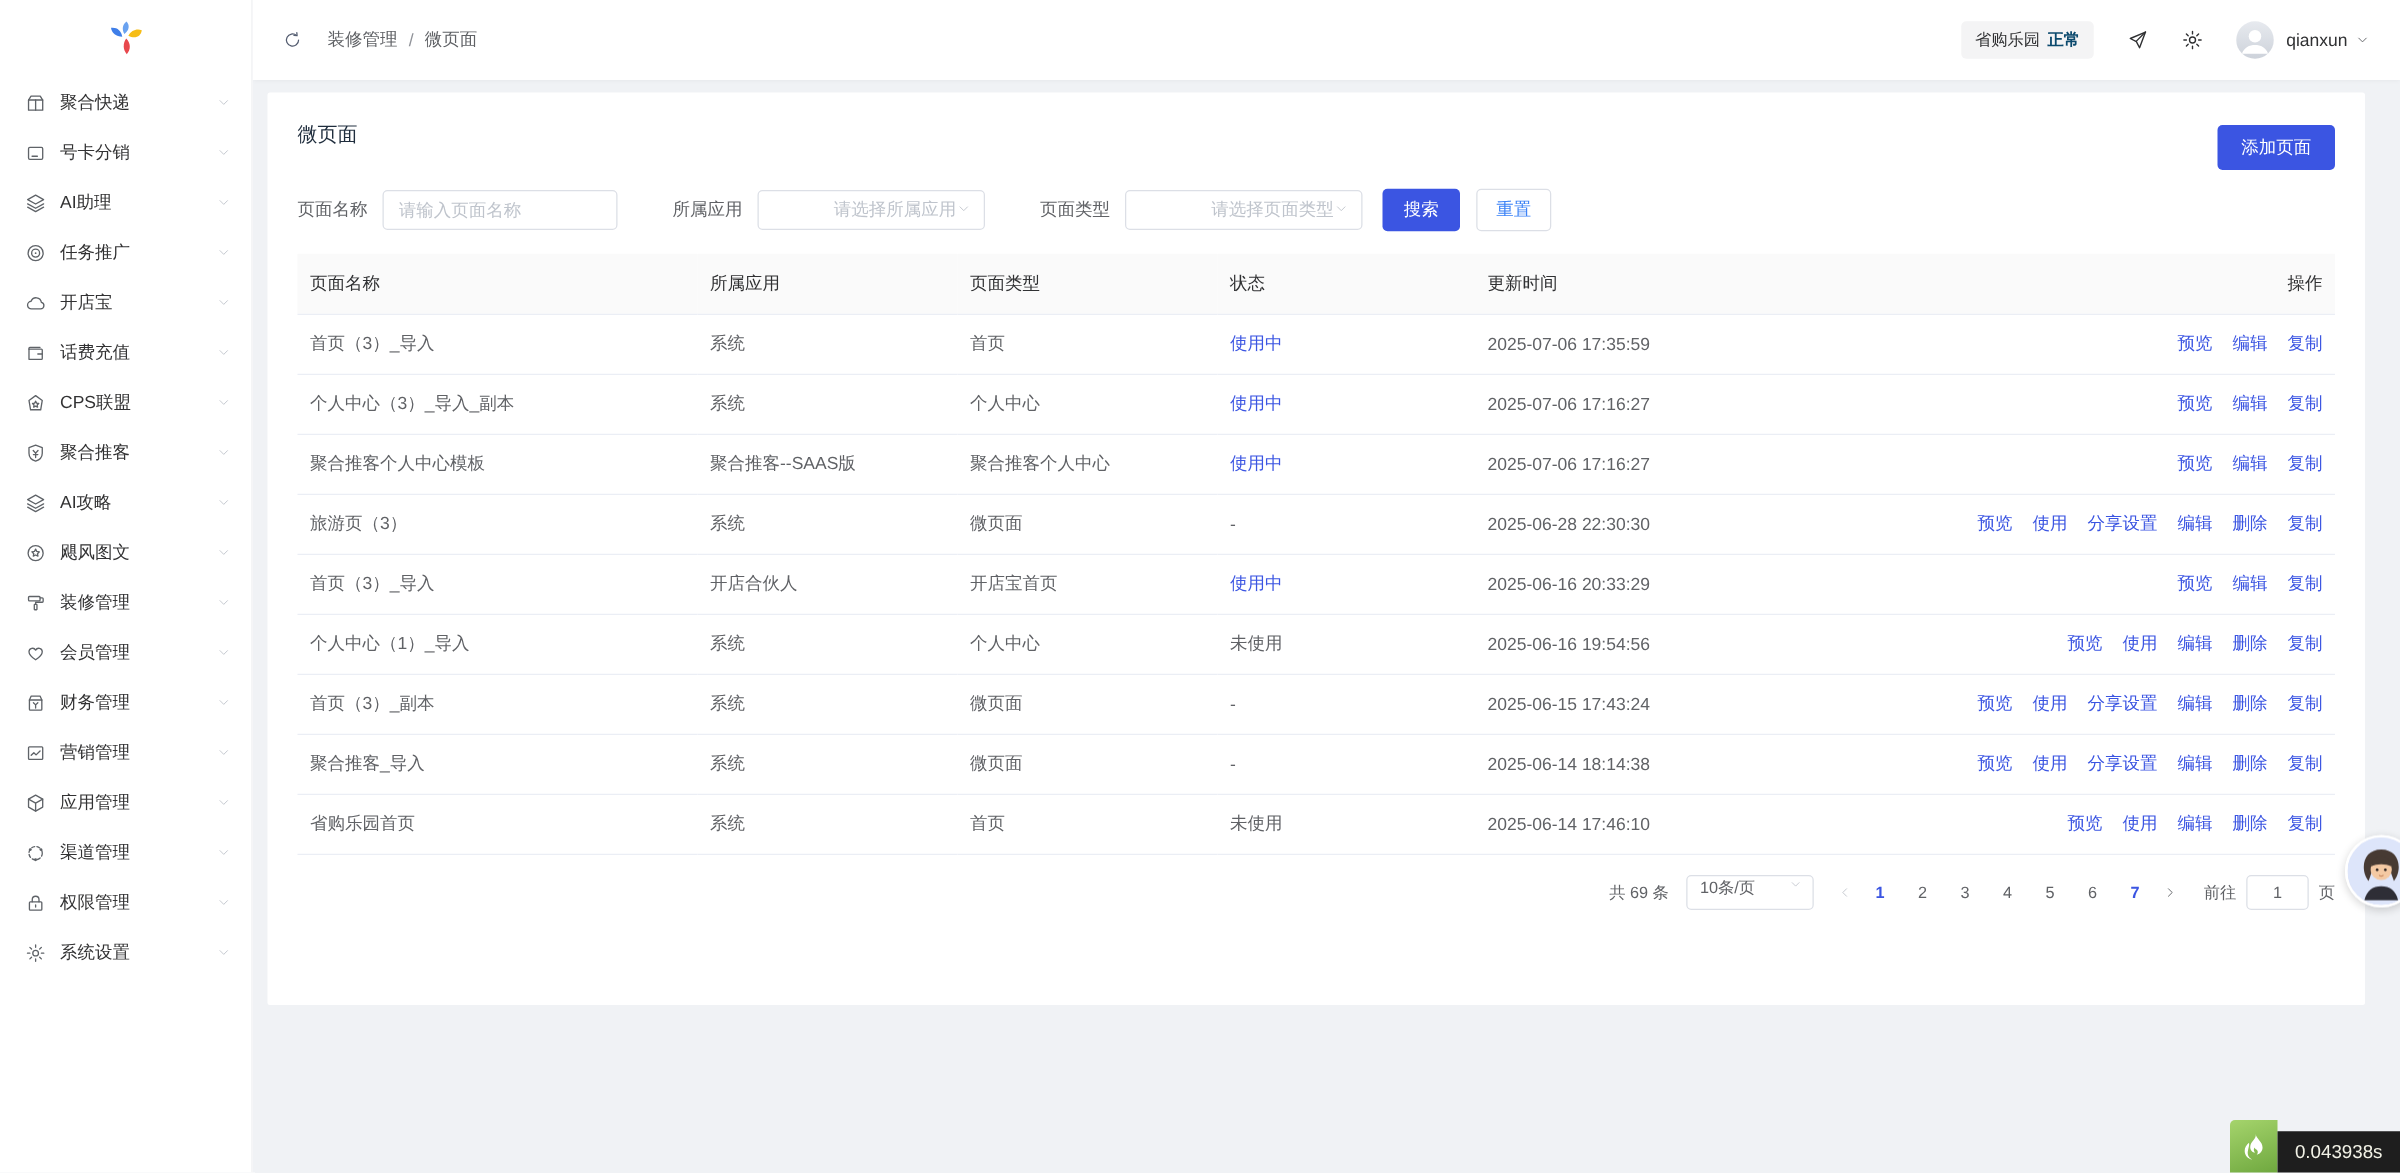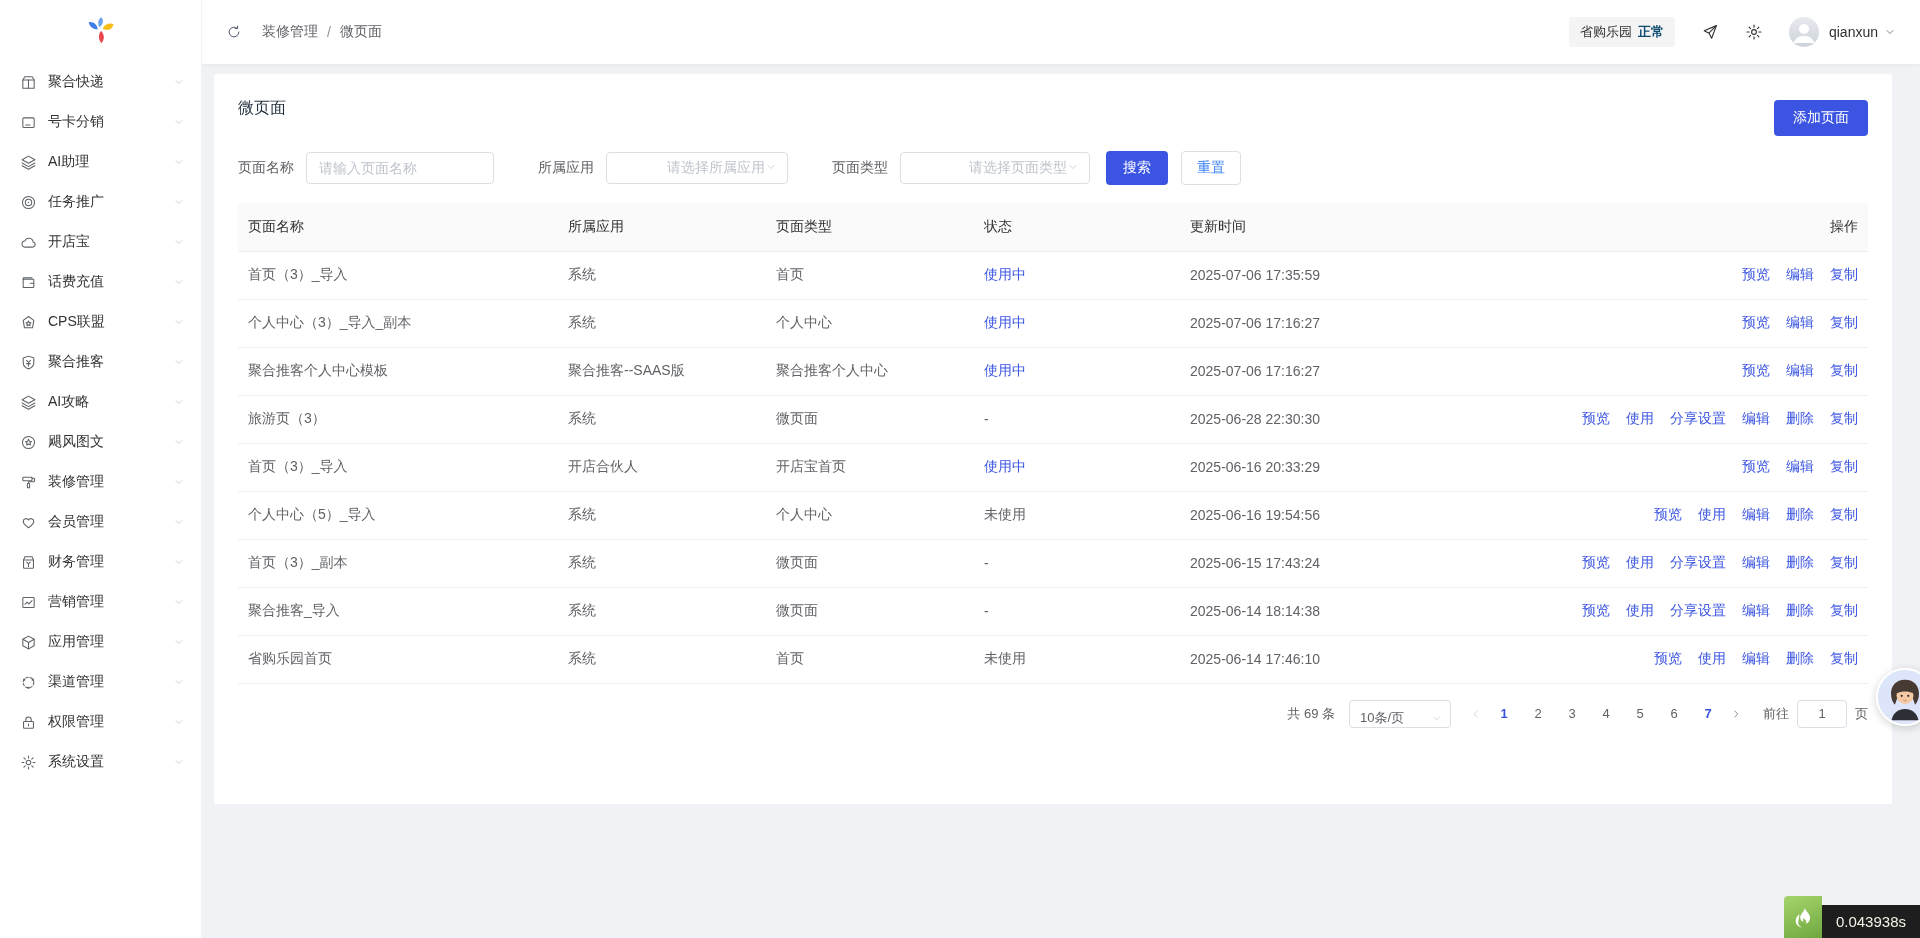--- a/index.html
+++ b/index.html
@@ -62,21 +62,21 @@
   th.c-actions, td.c-actions { text-align:right; }
   .st-active { color:#3b55e2; }
   .st-unused { color:#606266; }
   .st-none { color:#606266; }
   .alink { color:#3b55e2; cursor:pointer; margin-left:16px; }
   .alink:first-child { margin-left:0; }
 
   
   .pagination { display:flex; align-items:center; justify-content:flex-end; margin-top:16px; color:#606266; font-size:13px; }
   .pg-total { margin-right:14px; }
-  .pg-size { width:102px; height:28px; border:1px solid #dcdfe6; border-radius:4px; display:flex; align-items:flex-end; justify-content:space-between; padding:0 8px 0 10px; color:#606266; cursor:pointer; }
+  .pg-size { width:102px; height:28px; border:1px solid #dcdfe6; border-radius:4px; display:flex; align-items:flex-start; justify-content:space-between; padding:0 8px 0 10px; color:#606266; cursor:pointer; }
   .pg-size svg { width:11px; height:11px; color:#c0c4cc; }
   .pg-arrow { display:flex; align-items:center; cursor:pointer; padding:0 5px; }
   .pg-arrow svg { width:12px; height:12px; }
   .pg-prev { color:#c0c4cc; margin-left:14px; }
   .pg-next { color:#606266; }
   .pg-num { min-width:28px; height:28px; line-height:28px; text-align:center; margin:0 3px; cursor:pointer; color:#606266; font-size:13px; }
   .pg-num.active { color:#3b55e2; font-weight:bold; }
   .pg-goto { margin:0 8px 0 16px; }
   .pg-input { width:50px; height:28px; border:1px solid #dcdfe6; border-radius:4px; text-align:center; font-size:13px; color:#606266; font-family:inherit; outline:none; }
   .pg-unit { margin-left:8px; }
@@ -520,21 +520,21 @@
   <tr>
     <td><span>首页（3）_导入</span></td>
     <td><span>开店合伙人</span></td>
     <td><span>开店宝首页</span></td>
     <td><span class="st-active">使用中</span></td>
     <td><span>2025-06-16 20:33:29</span></td>
     <td class="c-actions"><span class="alink">预览</span><span class="alink">编辑</span><span class="alink">复制</span></td>
   </tr>
 
   <tr>
-    <td><span>个人中心（5）_导入</span></td>
+    <td><span>个人中心（1）_导入</span></td>
     <td><span>系统</span></td>
     <td><span>个人中心</span></td>
     <td><span class="st-unused">未使用</span></td>
     <td><span>2025-06-16 19:54:56</span></td>
     <td class="c-actions"><span class="alink">预览</span><span class="alink">使用</span><span class="alink">编辑</span><span class="alink">删除</span><span class="alink">复制</span></td>
   </tr>
 
   <tr>
     <td><span>首页（3）_副本</span></td>
     <td><span>系统</span></td>

